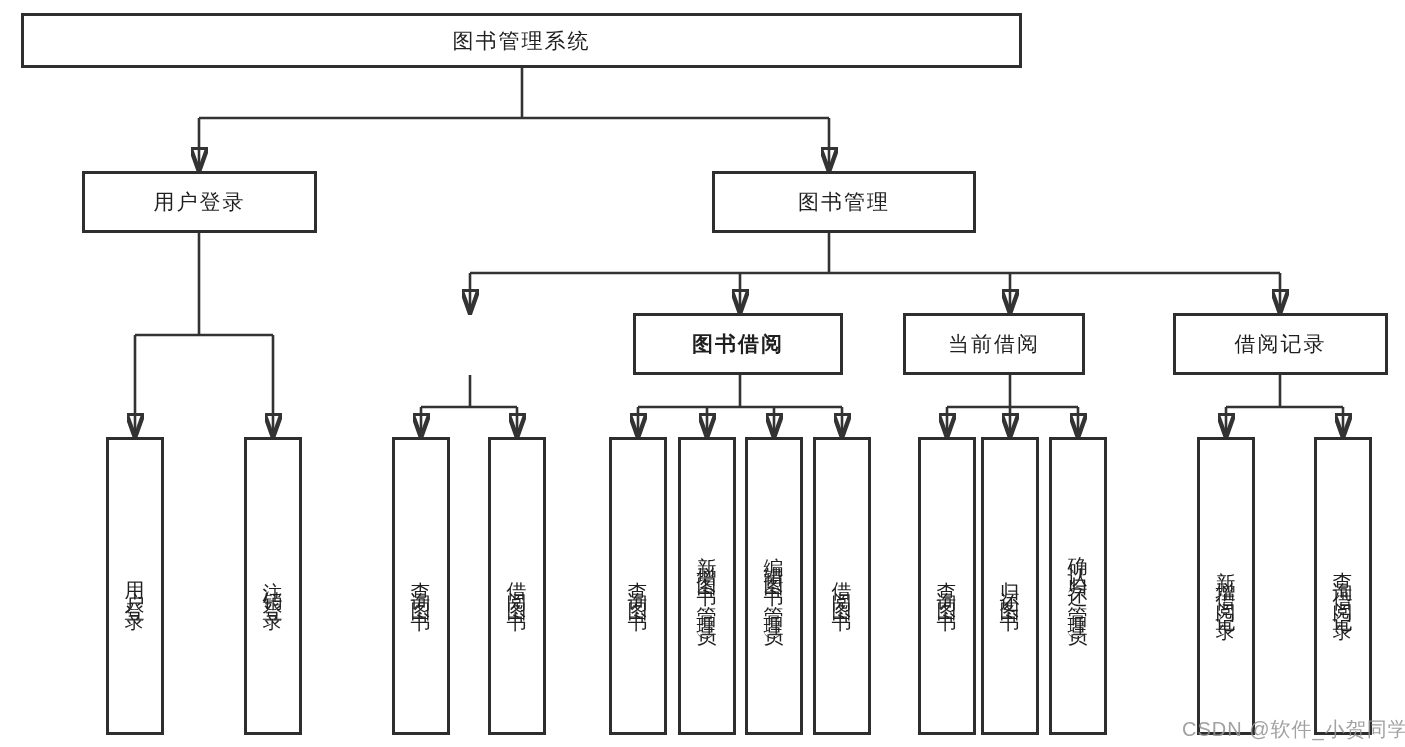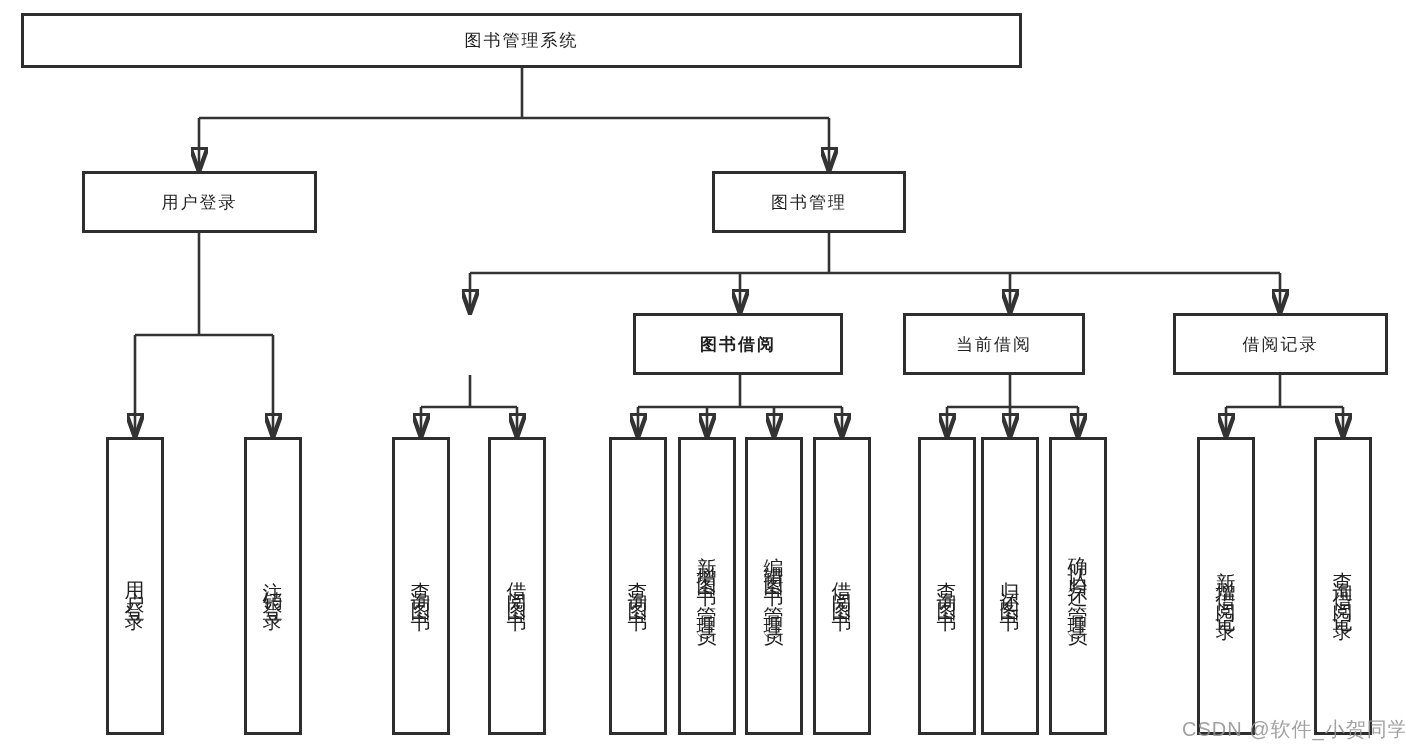--- a/index.html
+++ b/index.html
@@ -16,21 +16,21 @@
     position:absolute;
     box-sizing:border-box;
     background:#ffffff;
     border:3px solid #2e2e2e;
     color:#1f1f1f;
     display:flex;
     align-items:center;
     justify-content:center;
     z-index:2;
   }
-  .h { font-size:17px; letter-spacing:2px; white-space:nowrap; }
+  .h { font-size:21px; letter-spacing:2px; white-space:nowrap; }
   .v {
     writing-mode:vertical-rl;
     text-orientation:mixed;
     font-size:20px;
     letter-spacing:10px;
     line-height:1;
   }
   .watermark {
     position:absolute;
     left:1182px; top:716px;
@@ -104,21 +104,21 @@
       <path d="M1280,375 V407"></path>
       <path d="M1226,407 H1343"></path>
       <path d="M1226,407 V436" marker-end="url(#arrow)"></path>
       <path d="M1343,407 V436" marker-end="url(#arrow)"></path>
     </g>
   </svg>
 
   <div class="node h" style="left:21px; top:13px; width:1001px; height:55px;">图书管理系统</div>
 
   <div class="node h" style="left:82px; top:171px; width:235px; height:62px;">用户登录</div>
-  <div class="node h" style="left:712px; top:171px; width:194px; height:62px;">图书管理</div>
+  <div class="node h" style="left:712px; top:171px; width:264px; height:62px;">图书管理</div>
 
   <div class="node h" style="left:633px; top:313px; width:210px; height:62px;font-weight:bold;">图书借阅</div>
   <div class="node h" style="left:903px; top:313px; width:182px; height:62px;">当前借阅</div>
   <div class="node h" style="left:1173px; top:313px; width:215px; height:62px;text-align:right;">借阅记录</div>
 
   <div class="node v" style="left:106px; top:437px; width:58px; height:298px;">用户登录</div>
   <div class="node v" style="left:244px; top:437px; width:58px; height:298px;">注销登录</div>
 
   <div class="node v" style="left:392px; top:437px; width:58px; height:298px;">查询图书</div>
   <div class="node v" style="left:488px; top:437px; width:58px; height:298px;">借阅图书</div>

